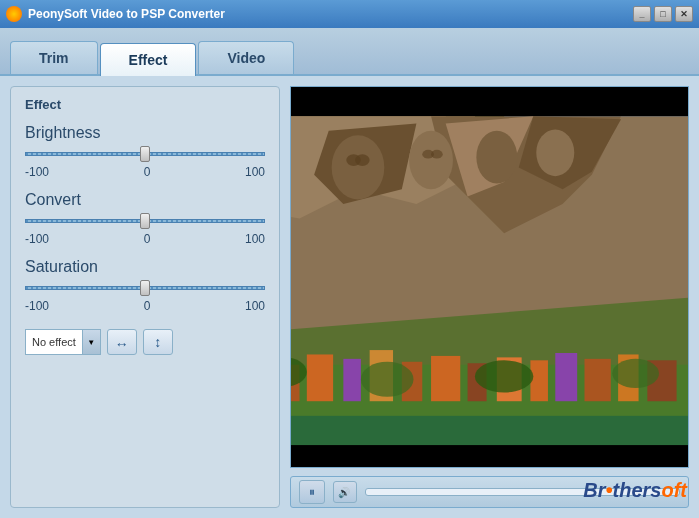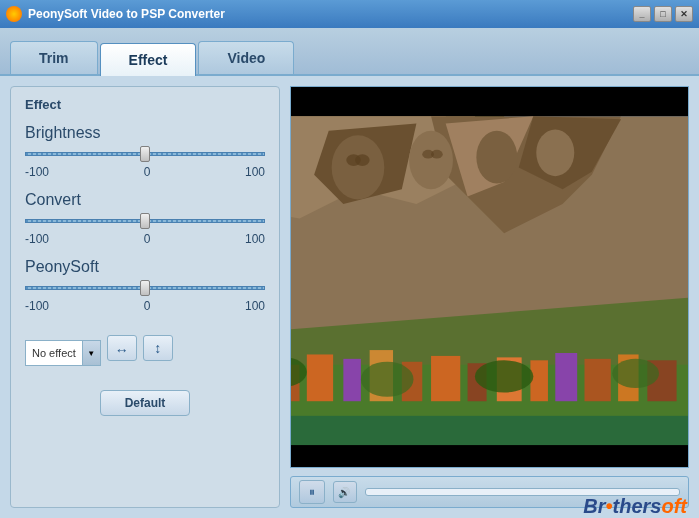--- a/index.html
+++ b/index.html
@@ -251,21 +251,21 @@
       flex: 1;
       height: 8px;
       background: #e8f0f8;
       border: 1px solid #8ab0c8;
       border-radius: 3px;
     }
 
     
     .footer {
       position: absolute;
-      bottom: 0;
+      bottom: 16px;
       right: 12px;
       font-size: 18px;
       font-weight: bold;
       color: #2a4a8a;
       font-style: italic;
     }
   </style>
 </head>
 <body>
 
@@ -310,50 +310,47 @@
         <div class="slider-thumb" style="left: calc(50% - 5px);"></div>
       </div>
       <div class="slider-labels">
         <span>-100</span>
         <span class="center">0</span>
         <span>100</span>
       </div>
     </div>
 
     <div class="slider-group">
-      <div class="slider-label">PeonySoft</div>
+      <div class="slider-label">Saturation</div>
       <div class="slider-track-container">
         <div class="slider-track-dotted"></div>
         <div class="slider-thumb" style="left: calc(50% - 5px);"></div>
       </div>
       <div class="slider-labels">
         <span>-100</span>
         <span class="center">0</span>
         <span>100</span>
       </div>
     </div>
 
     <div class="effect-controls">
-      <div style="display:flex; align-items:center; background:white; border:1px solid #8ab0c8; border-radius:0; height:26px; overflow:hidden;margin-top:11px;">
+      <div style="display:flex; align-items:center; background:white; border:1px solid #8ab0c8; border-radius:0; height:26px; overflow:hidden;">
         <span style="padding:0 6px; font-size:11px; color:#333;">No effect</span>
         <div style="width:18px; height:100%; background:linear-gradient(to bottom,#c8d8e8,#a8c0d4); border-left:1px solid #8ab0c8; display:flex; align-items:center; justify-content:center; cursor:pointer;">
           <span style="font-size:8px;">▼</span>
         </div>
       </div>
       <div class="icon-btn">
         <span>↔</span>
       </div>
       <div class="icon-btn">
         <span>↕</span>
       </div>
     </div>
 
-    <div class="default-btn-container">
-      <button class="default-btn">Default</button>
-    </div>
   </div>
 
   <div class="right-panel">
 
     <div class="video-container">
       <div class="video-preview">
         
         <svg width="100%" height="100%" viewBox="0 0 380 260" preserveAspectRatio="xMidYMid slice">
 
           <rect x="0" y="0" width="380" height="20" fill="#000"></rect>

